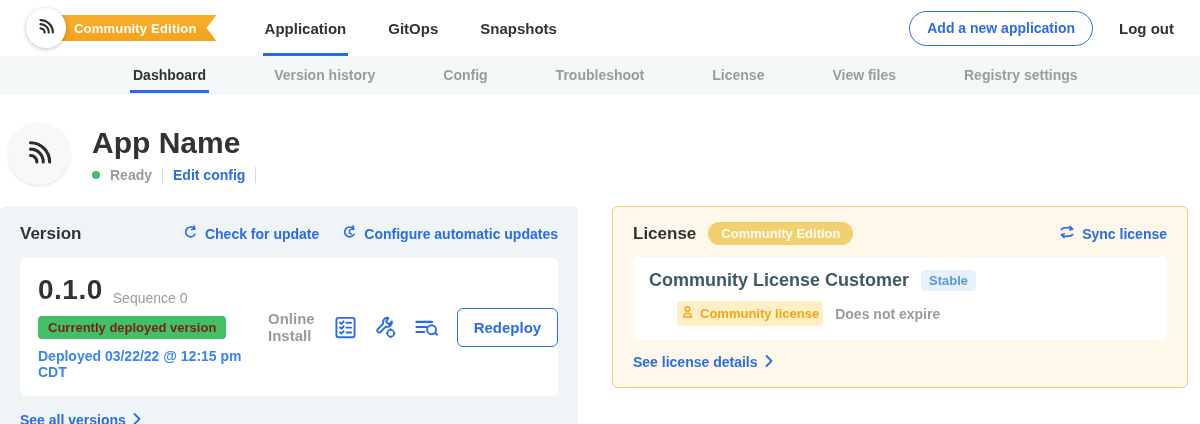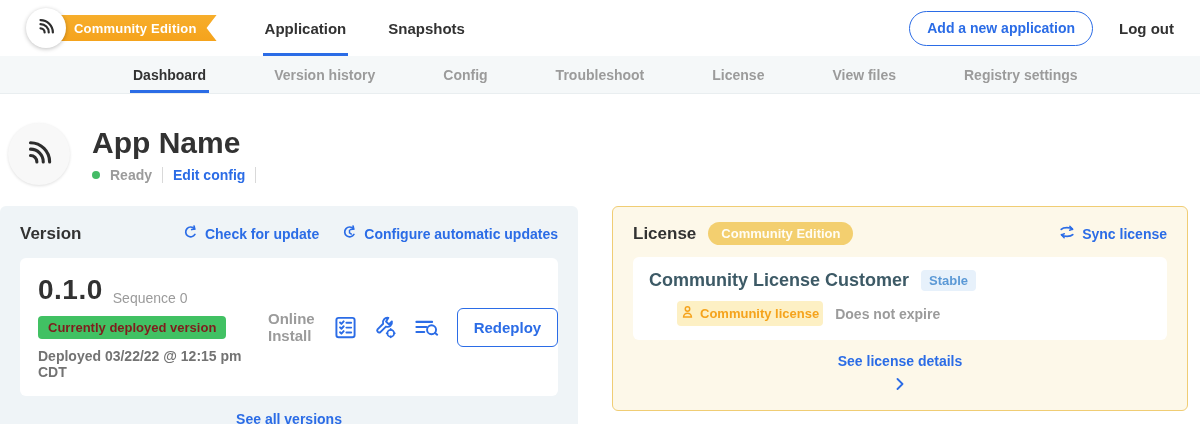--- a/index.html
+++ b/index.html
@@ -90,30 +90,30 @@
     padding:16px 18px; display:flex; align-items:center;
   }
   .ver-left { min-width:230px; }
   .ver-num-row { display:flex; align-items:flex-end; gap:10px; }
   .ver-num { font-size:28px; font-weight:800; color:#323232; letter-spacing:.5px; }
   .ver-seq { font-size:14px; font-weight:500; color:#9b9b9b; }
   .deployed-badge {
     display:inline-block; margin-top:10px; background:#41c163; color:#7f1d1d;
     font-size:13px; font-weight:bold; padding:4px 10px; border-radius:4px;
   }
-  .deployed-at { margin-top:9px; font-size:14px; font-weight:600; color:#737373; }
+  .deployed-at { margin-top:9px; font-size:14px; font-weight:600; color:#3b82f6; }
   .ver-right { margin-left:auto; display:flex; align-items:center; gap:15px; }
   .install-type { font-size:15px; font-weight:700; color:#9b9b9b; margin-right:3px; }
   .action-icon { cursor:pointer; display:flex; }
   .redeploy-btn {
     border:1px solid #2b6ce6; background:#fff; color:#2b6ce6; cursor:pointer;
     border-radius:6px; padding:10px 16px; font-size:15px; font-weight:bold;
     font-family:"Liberation Sans",sans-serif; margin-left:2px;
   }
-  .see-link { display:flex; align-items:center; gap:7px; margin-top:15px;flex-direction:column; }
+  .see-link { display:flex; align-items:center; gap:7px; margin-top:15px; }
 
   .license-card {
     width:576px; background:#fdf8e9; border:1px solid #f0cd74; border-radius:6px;
     padding:15px 20px 16px 20px;
   }
   .edition-badge {
     margin-left:12px; background:#f3cf6f; color:#fffdf4; font-size:13px; font-weight:bold;
     padding:4px 13px; border-radius:12px;
   }
   .license-inner { margin-top:12px; background:#fff; border-radius:6px; padding:13px 16px 14px 16px; }
@@ -142,20 +142,23 @@
       </span>
     </div>
     <div class="ribbon">
       <span>Community Edition</span>
     </div>
   </div>
 
   <div class="topnav">
     <div class="topnav-item active">
       <span>Application</span>
+    </div>
+    <div class="topnav-item">
+      <span>GitOps</span>
     </div>
     <div class="topnav-item">
       <span>Snapshots</span>
     </div>
   </div>
 
   <div class="topbar-right">
     <button class="add-app-btn">Add a new application</button>
     <span class="logout">Log out</span>
   </div>

